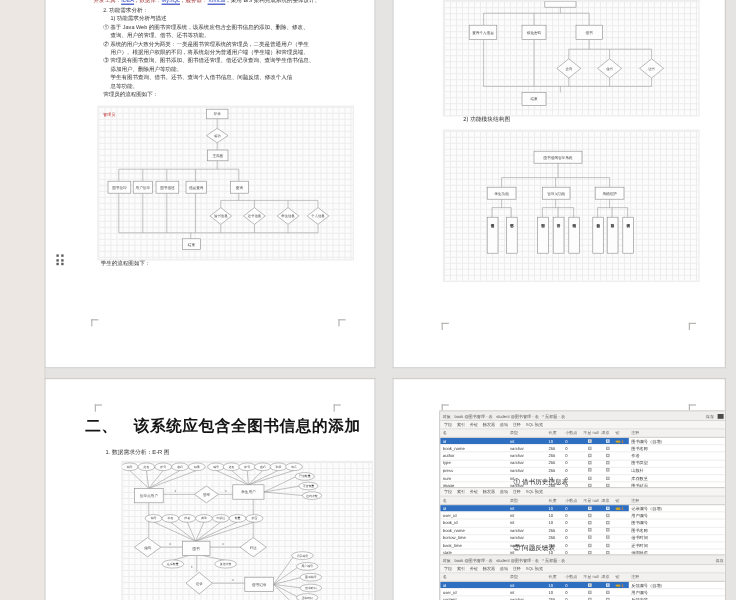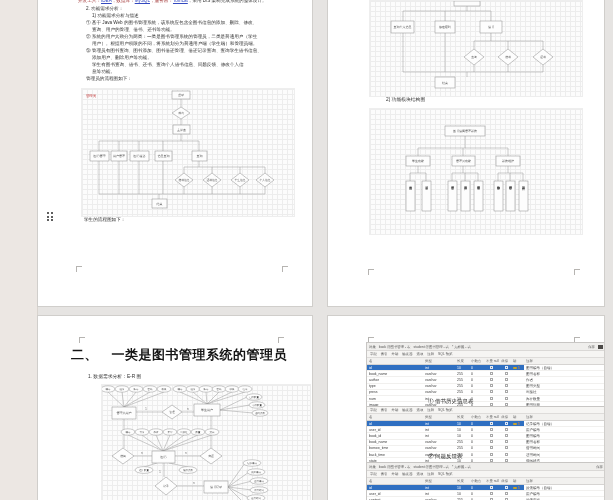--- a/index.html
+++ b/index.html
@@ -237,21 +237,21 @@
           <text x="153.5" y="75" font-size="3" fill="#444" text-anchor="middle" style="writing-mode:vertical-rl">系统设置</text>
         </svg>
       </div>
     <div class="cm" style="left:40px;top:269px"></div>
     <div class="cm" style="left:246px;top:269px"></div>
   </div>
 
   <div class="page" id="page3">
     <div class="cm" style="left:41px;top:21px"></div>
     <div class="cm" style="left:240px;top:21px"></div>
-    <div class="doc-heading">二、　一类是图书管理系统的管理员</div>
+    <div class="doc-heading">二、　该系统应包含全图书信息的添加</div>
     <div class="doc-subheading">1. 数据需求分析：E-R 图</div>
     <div class="diagram" style="left: 63px; top: 68px; width: 208px; height: 120px;">
         <svg width="208" height="120" viewBox="0 0 208 120">
           <line x1="6" y1="7" x2="22" y2="22" stroke="#9a9a9a" stroke-width="0.5"></line>
           <line x1="20" y1="7" x2="22" y2="22" stroke="#9a9a9a" stroke-width="0.5"></line>
           <line x1="34" y1="7" x2="22" y2="22" stroke="#9a9a9a" stroke-width="0.5"></line>
           <line x1="48" y1="7" x2="22" y2="22" stroke="#9a9a9a" stroke-width="0.5"></line>
           <line x1="62" y1="7" x2="22" y2="22" stroke="#9a9a9a" stroke-width="0.5"></line>
           <line x1="78" y1="7" x2="105" y2="19" stroke="#9a9a9a" stroke-width="0.5"></line>
           <line x1="91" y1="7" x2="105" y2="19" stroke="#9a9a9a" stroke-width="0.5"></line>

